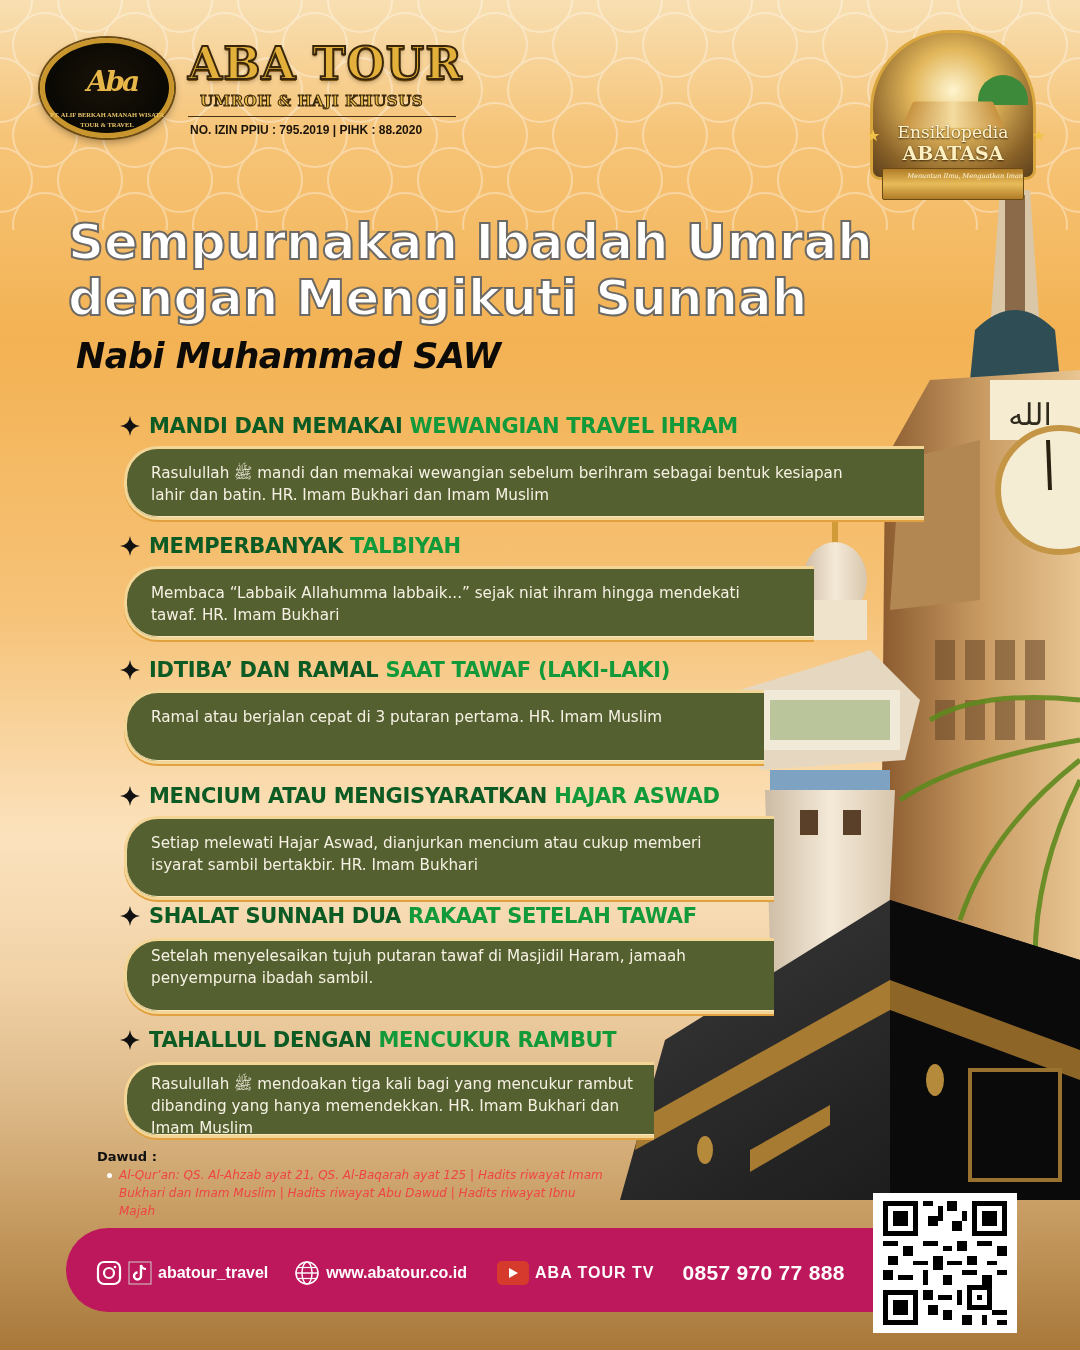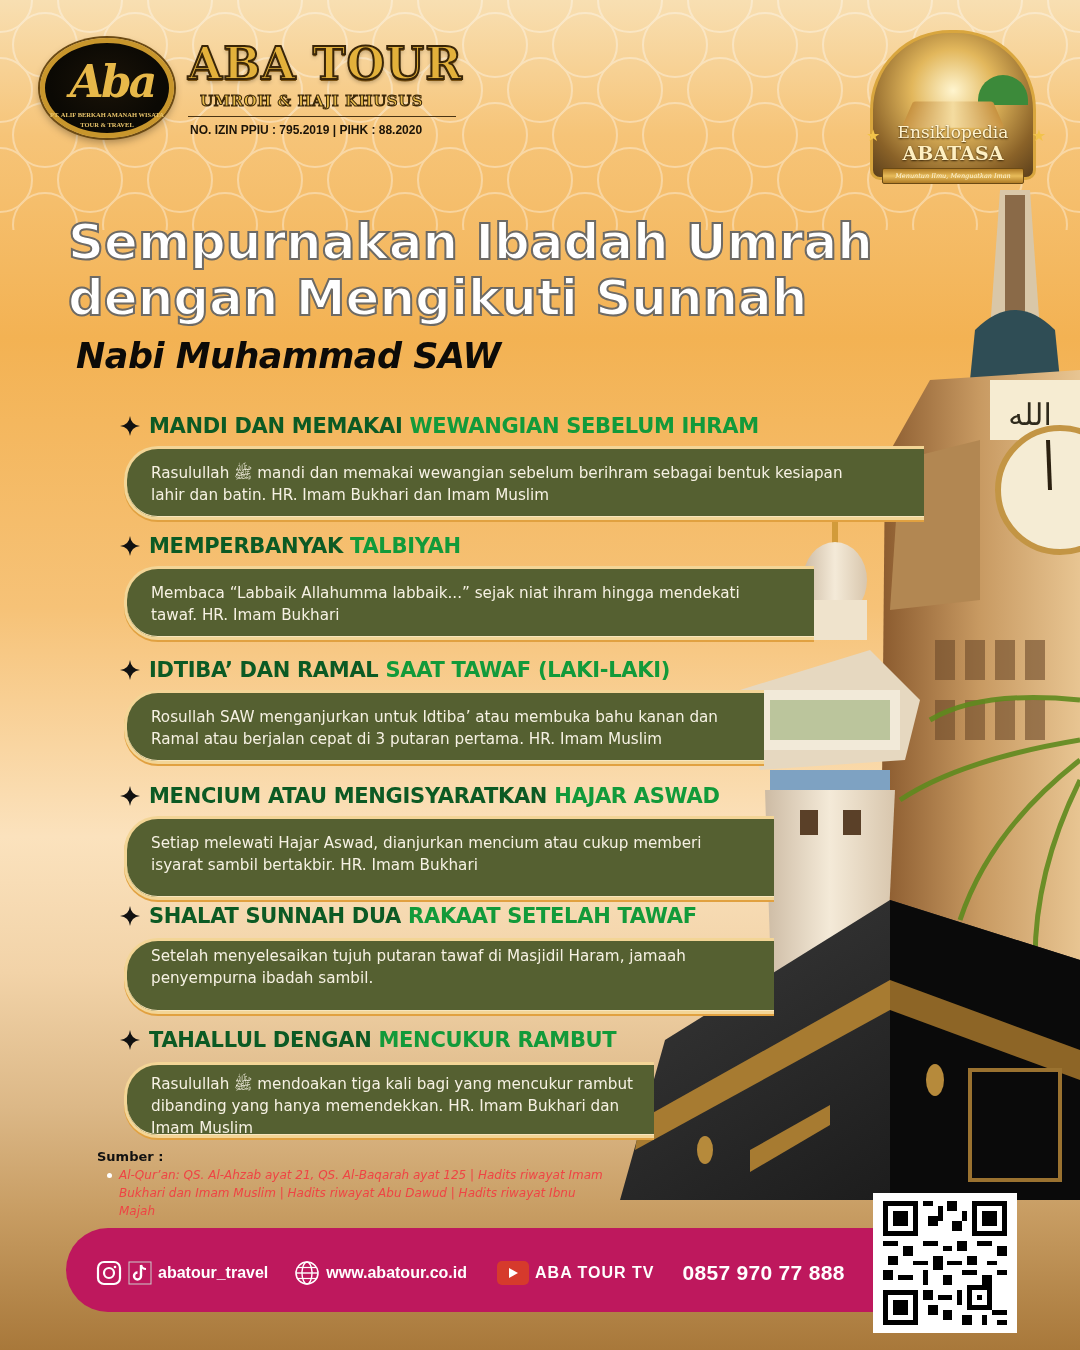--- a/index.html
+++ b/index.html
@@ -9,43 +9,43 @@
     font-family:"DejaVu Sans","Liberation Sans",sans-serif;
     background:linear-gradient(180deg,#f8dfb2 0%,#f6c478 10%,#f3b253 25%,#f6c277 45%,#fbe2bd 62%,#f2d3a8 72%,#dcb887 82%,#c79c62 90%,#a8783a 100%);
   }
   
   .pattern{position:absolute;left:0;top:0;width:1080px;height:230px;opacity:.35;}
   
   .logo-badge{position:absolute;left:40px;top:38px;width:134px;height:100px;border-radius:50%;
     background:radial-gradient(ellipse at 50% 45%,#1a1308 0%,#0b0904 65%);
     border:5px solid #c8962c;box-shadow:0 0 0 2px #6b4a14,0 4px 8px rgba(0,0,0,.35);}
   .logo-badge .mono{position:absolute;left:22px;top:14px;width:90px;height:50px;
-    font-family:"DejaVu Serif",serif;font-weight:bold;font-style:italic;font-size:44px;color:#e7b849;
+    font-family:"DejaVu Serif",serif;font-weight:bold;font-style:italic;font-size:28px;color:#e7b849;
     text-align:center;letter-spacing:-3px;line-height:50px;}
   .logo-badge .sub{position:absolute;left:0;right:0;font-family:"Liberation Serif",serif;color:#e8c46b;text-align:center;font-weight:bold;}
   .logo-badge .sub1{top:68px;font-size:6.5px;}
   .logo-badge .sub2{top:78px;font-size:6.5px;}
   .brand-title{position:absolute;left:188px;top:40px;font-family:"DejaVu Serif",serif;font-weight:bold;font-size:44px;
     color:#e3b13b;letter-spacing:1px;-webkit-text-stroke:2px #3a2608;
     text-shadow:0 2px 0 #7a5212,0 3px 4px rgba(0,0,0,.3);line-height:48px;}
   .brand-sub{position:absolute;left:200px;top:92px;font-family:"DejaVu Serif",serif;font-weight:bold;font-size:15px;
     color:#e9bd4c;-webkit-text-stroke:1px #3a2608;letter-spacing:.5px;}
   .brand-line{position:absolute;left:188px;top:116px;width:268px;height:1px;background:#4a3413;}
   .brand-license{position:absolute;left:190px;top:123px;font-family:"Liberation Sans",sans-serif;font-weight:bold;font-size:12px;color:#1b1307;}
   
   .ency{position:absolute;left:848px;top:30px;width:210px;height:172px;}
   .ency .arch{position:absolute;left:22px;top:0;width:166px;height:150px;border-radius:80px 80px 10px 10px;
     background:radial-gradient(circle at 50% 40%,#fff5cf 0%,#e2b75c 35%,#8a6228 75%,#5b3f1b 100%);
     border:3px solid #d9a63e;}
   .ency .dome{position:absolute;left:130px;top:45px;width:50px;height:30px;border-radius:25px 25px 0 0;background:#3c8a3a;}
   .ency .book{position:absolute;left:60px;top:68px;width:90px;height:30px;background:linear-gradient(90deg,#c79240,#f4dca0 50%,#c79240);transform:perspective(60px) rotateX(30deg);border-radius:3px;}
   .ency .t1{position:absolute;left:0;right:0;top:92px;text-align:center;font-family:"DejaVu Serif",serif;font-size:17px;color:#fff3cf;text-shadow:0 1px 2px #3a2608;}
   .ency .t2{position:absolute;left:0;right:0;top:112px;text-align:center;font-family:"DejaVu Serif",serif;font-size:19px;font-weight:bold;color:#fff0c2;text-shadow:0 1px 2px #3a2608;}
-  .ency .ribbon{position:absolute;left:34px;top:138px;width:142px;height:16px;background:linear-gradient(180deg,#b07c26,#e8bc5a,#b07c26);border:1px solid #6b4a14;border-radius:2px;
-    font-family:"DejaVu Serif",serif;font-style:italic;font-size:6.5px;color:#fff7dc;text-align:center;line-height:14px;}
+  .ency .ribbon{position:absolute;left:34px;top:138px;width:142px;height:32px;background:linear-gradient(180deg,#b07c26,#e8bc5a,#b07c26);border:1px solid #6b4a14;border-radius:2px;
+    font-family:"DejaVu Serif",serif;font-style:italic;font-size:6.5px;color:#fff7dc;text-align:right;line-height:14px;}
   .ency .star{position:absolute;top:96px;color:#f2c34a;font-size:16px;}
   
   .headline{position:absolute;left:68px;top:214px;font-family:"DejaVu Sans",sans-serif;font-weight:bold;font-size:50px;line-height:56px;
     color:#ffffff;-webkit-text-stroke:2px #6d6a65;letter-spacing:0px;}
   .subheadline{position:absolute;left:76px;top:336px;font-family:"DejaVu Sans",sans-serif;font-weight:bold;font-style:italic;font-size:35px;color:#0d0b08;letter-spacing:-.5px;}
   
   .art{position:absolute;left:0;top:0;width:1080px;height:1350px;pointer-events:none;}
   
   .item{position:absolute;left:120px;}
   .item .title{position:absolute;left:0;top:0;white-space:nowrap;font-family:"DejaVu Sans",sans-serif;font-weight:bold;font-size:21px;letter-spacing:-.3px;}
@@ -178,21 +178,21 @@
 <div class="headline">
   <div>Sempurnakan Ibadah Umrah</div>
   <div>dengan Mengikuti Sunnah</div>
 </div>
 <div class="subheadline">Nabi Muhammad SAW</div>
 
 <div class="item" style="top:414px;">
   <div class="title">
     <svg class="star-icon" viewBox="0 0 20 20">
         <path d="M10 0 Q11 9 20 10 Q11 11 10 20 Q9 11 0 10 Q9 9 10 0Z" fill="#111"></path>
-      </svg><span class="a">MANDI DAN MEMAKAI </span><span class="b">WEWANGIAN SEBELUM IHRAM</span>
+      </svg><span class="a">MANDI DAN MEMAKAI </span><span class="b">WEWANGIAN TRAVEL IHRAM</span>
   </div>
   <div class="card" style="width:800px;height:74px;">
     <p>Rasulullah ﷺ mandi dan memakai wewangian sebelum berihram sebagai bentuk kesiapan</p>
     <p>lahir dan batin. HR. Imam Bukhari dan Imam Muslim</p>
   </div>
 </div>
 
 <div class="item" style="top:534px;">
   <div class="title">
     <svg class="star-icon" viewBox="0 0 20 20">
@@ -205,21 +205,20 @@
   </div>
 </div>
 
 <div class="item" style="top:658px;">
   <div class="title">
     <svg class="star-icon" viewBox="0 0 20 20">
         <path d="M10 0 Q11 9 20 10 Q11 11 10 20 Q9 11 0 10 Q9 9 10 0Z" fill="#111"></path>
       </svg><span class="a">IDTIBA’ DAN RAMAL </span><span class="b">SAAT TAWAF (LAKI-LAKI)</span>
   </div>
   <div class="card" style="width:640px;height:74px;overflow:hidden;">
-    <p>Rosullah SAW menganjurkan untuk Idtiba’ atau  membuka bahu kanan dan</p>
     <p>Ramal atau berjalan cepat di 3 putaran pertama. HR. Imam Muslim</p>
   </div>
 </div>
 
 <div class="item" style="top:784px;">
   <div class="title">
     <svg class="star-icon" viewBox="0 0 20 20">
         <path d="M10 0 Q11 9 20 10 Q11 11 10 20 Q9 11 0 10 Q9 9 10 0Z" fill="#111"></path>
       </svg><span class="a">MENCIUM ATAU MENGISYARATKAN </span><span class="b">HAJAR ASWAD</span>
   </div>
@@ -248,21 +247,21 @@
       </svg><span class="a">TAHALLUL DENGAN </span><span class="b">MENCUKUR RAMBUT</span>
   </div>
   <div class="card" style="width:530px;height:76px;top:34px;padding-top:8px;overflow:hidden;">
     <p>Rasulullah ﷺ mendoakan tiga kali bagi yang mencukur rambut</p>
     <p>dibanding yang hanya memendekkan. HR. Imam Bukhari dan</p>
     <p>Imam Muslim</p>
   </div>
 </div>
 
 <div class="sources">
-  <div class="label">Sumber :</div>
+  <div class="label">Dawud :</div>
   <ul>
     <li>Al-Qur’an: QS. Al-Ahzab ayat 21, QS. Al-Baqarah ayat 125 | Hadits riwayat Imam Bukhari dan Imam Muslim | Hadits riwayat Abu Dawud | Hadits riwayat Ibnu Majah</li>
   </ul>
 </div>
 
 <div class="footer">
   <div class="row">
     <svg class="ic" width="26" height="26" viewBox="0 0 26 26">
         <rect x="2" y="2" width="22" height="22" rx="6" fill="none" stroke="#fff" stroke-width="2.2"></rect>
         <circle cx="13" cy="13" r="5" fill="none" stroke="#fff" stroke-width="2.2"></circle>

